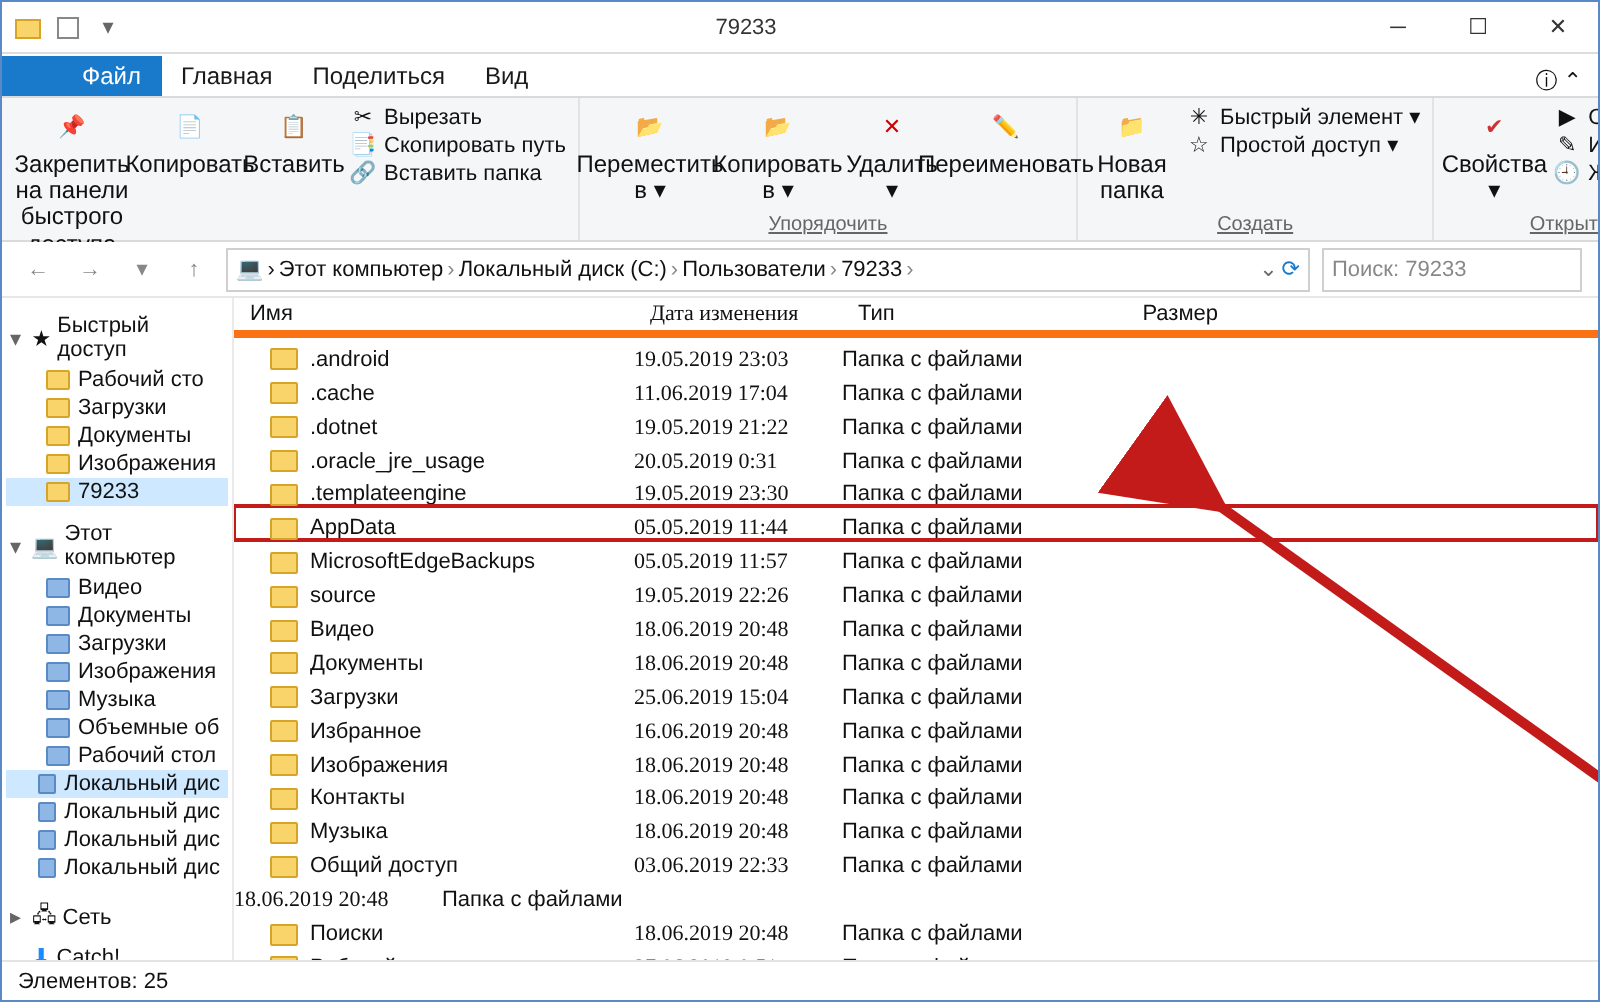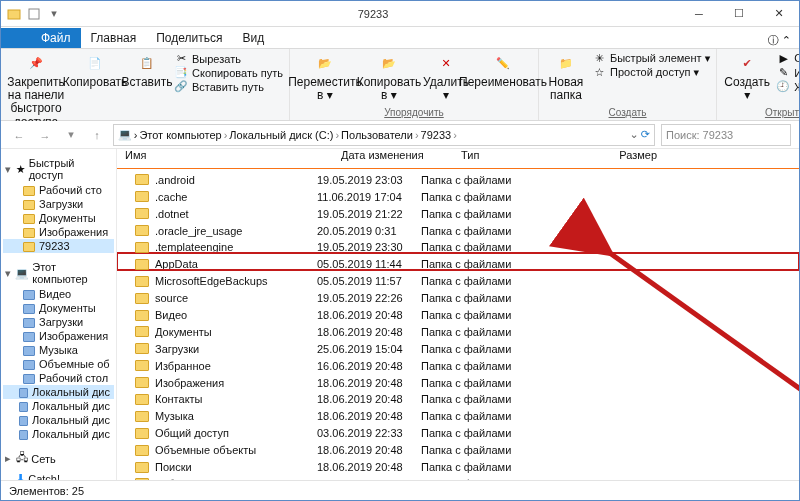--- a/index.html
+++ b/index.html
@@ -32,32 +32,32 @@
   .addr{height:28px;background:#fff;border-bottom:1px solid #e7e7e7;display:flex;align-items:center;padding:0 8px;gap:6px;}
   .addr .navbtn{width:20px;height:20px;display:flex;align-items:center;justify-content:center;color:#888;}
   .crumbs{flex:1;height:22px;border:1px solid #cfcfcf;display:flex;align-items:center;padding:0 4px;gap:2px;overflow:hidden;}
   .crumb{display:flex;align-items:center;gap:2px;font-size:11px;color:#222;}
   .crumb .sep{color:#888;}
   .search{width:130px;height:22px;border:1px solid #cfcfcf;display:flex;align-items:center;padding:0 4px;color:#888;}
   
   .body{flex:1;display:flex;overflow:hidden;}
   
   .nav{width:116px;background:#fff;border-right:1px solid #eaeaea;overflow:hidden;padding:6px 2px;}
-  .nav .nitem{display:flex;align-items:flex-end;gap:4px;padding:1px 4px;font-size:11px;white-space:nowrap;overflow:hidden;text-overflow:ellipsis;}
+  .nav .nitem{display:flex;align-items:center;gap:4px;padding:1px 4px;font-size:11px;white-space:nowrap;overflow:hidden;text-overflow:ellipsis;}
   .nav .nitem.sel{background:#cde8ff;}
   .nav .nhead{font-size:11px;padding:2px 4px 2px 2px;display:flex;align-items:center;gap:3px;}
   .nav .nitem .sq{width:12px;height:10px;background:#f8d46b;border:1px solid #d6a429;border-radius:1px;}
   .nav .nhead .tw{color:#666;width:8px;}
   .nspace{height:6px;}
   
   .list{flex:1;display:flex;flex-direction:column;overflow:hidden;position:relative;}
-  .cols{height:20px;border-bottom:1px solid #f97316;display:flex;color:#555;font-size:11px;gap:16px;}
+  .cols{height:20px;border-bottom:4px solid #f97316;display:flex;align-items:center;color:#555;font-size:11px;}
   .cols div{padding:0 8px;}
   .c-name{width:200px;}
-  .c-date{width:104px;}
+  .c-date{width:104px;font-family:Liberation Serif, serif;}
   .c-type{width:116px;}
   .c-size{width:80px;text-align:right;}
   .rows{flex:1;overflow:hidden;}
   .row{height:16.9px;display:flex;align-items:flex-end;font-size:11px;}
   .row .c-name{display:flex;align-items:center;gap:6px;padding-left:18px;}
   .row .fico{width:14px;height:11px;background:#f8d46b;border:1px solid #d6a429;border-radius:1px;position:relative;}
   .row.highlight{outline:2px solid #c31a1a;outline-offset:-1px;}
   
   .status{height:20px;border-top:1px solid #e3e3e3;display:flex;align-items:center;padding:0 8px;gap:14px;font-size:11px;color:#444;}
   
@@ -117,21 +117,21 @@
           <div class="ritem">
               <span class="sm">✂</span>
               <span>Вырезать</span>
             </div>
           <div class="ritem">
               <span class="sm">📑</span>
               <span>Скопировать путь</span>
             </div>
           <div class="ritem">
               <span class="sm">🔗</span>
-              <span>Вставить путь</span>
+              <span>Вставить папка</span>
             </div>
         </div>
       </div>
       <div class="glabel">Буфер обмена</div>
     </div>
 
     <div class="rgroup">
       <div class="top">
         <div class="rbtn-big">
             <div class="bico">📂</div>
@@ -174,21 +174,21 @@
             </div>
         </div>
       </div>
       <div class="glabel">Создать</div>
     </div>
 
     <div class="rgroup">
       <div class="top">
         <div class="rbtn-big" style="width:48px">
             <div class="bico" style="color:#c33">✔</div>
-            <div class="blab">Создать
+            <div class="blab">Свойства
 ▾</div>
           </div>
         <div class="rlist">
           <div class="ritem">
               <span class="sm">▶</span>
               <span>Открыть ▾</span>
             </div>
           <div class="ritem">
               <span class="sm">✎</span>
               <span>Изменить</span>
@@ -479,24 +479,20 @@
           <div class="row">
             <div class="c-name">
               <span class="fico"></span>
               <span>Общий доступ</span>
             </div>
             <div class="c-date">03.06.2019 22:33</div>
             <div class="c-type">Папка с файлами</div>
             <div class="c-size"></div>
           </div>
           <div class="row">
-            <div class="c-name">
-              <span class="fico"></span>
-              <span>Объемные объекты</span>
-            </div>
             <div class="c-date">18.06.2019 20:48</div>
             <div class="c-type">Папка с файлами</div>
             <div class="c-size"></div>
           </div>
           <div class="row">
             <div class="c-name">
               <span class="fico"></span>
               <span>Поиски</span>
             </div>
             <div class="c-date">18.06.2019 20:48</div>

